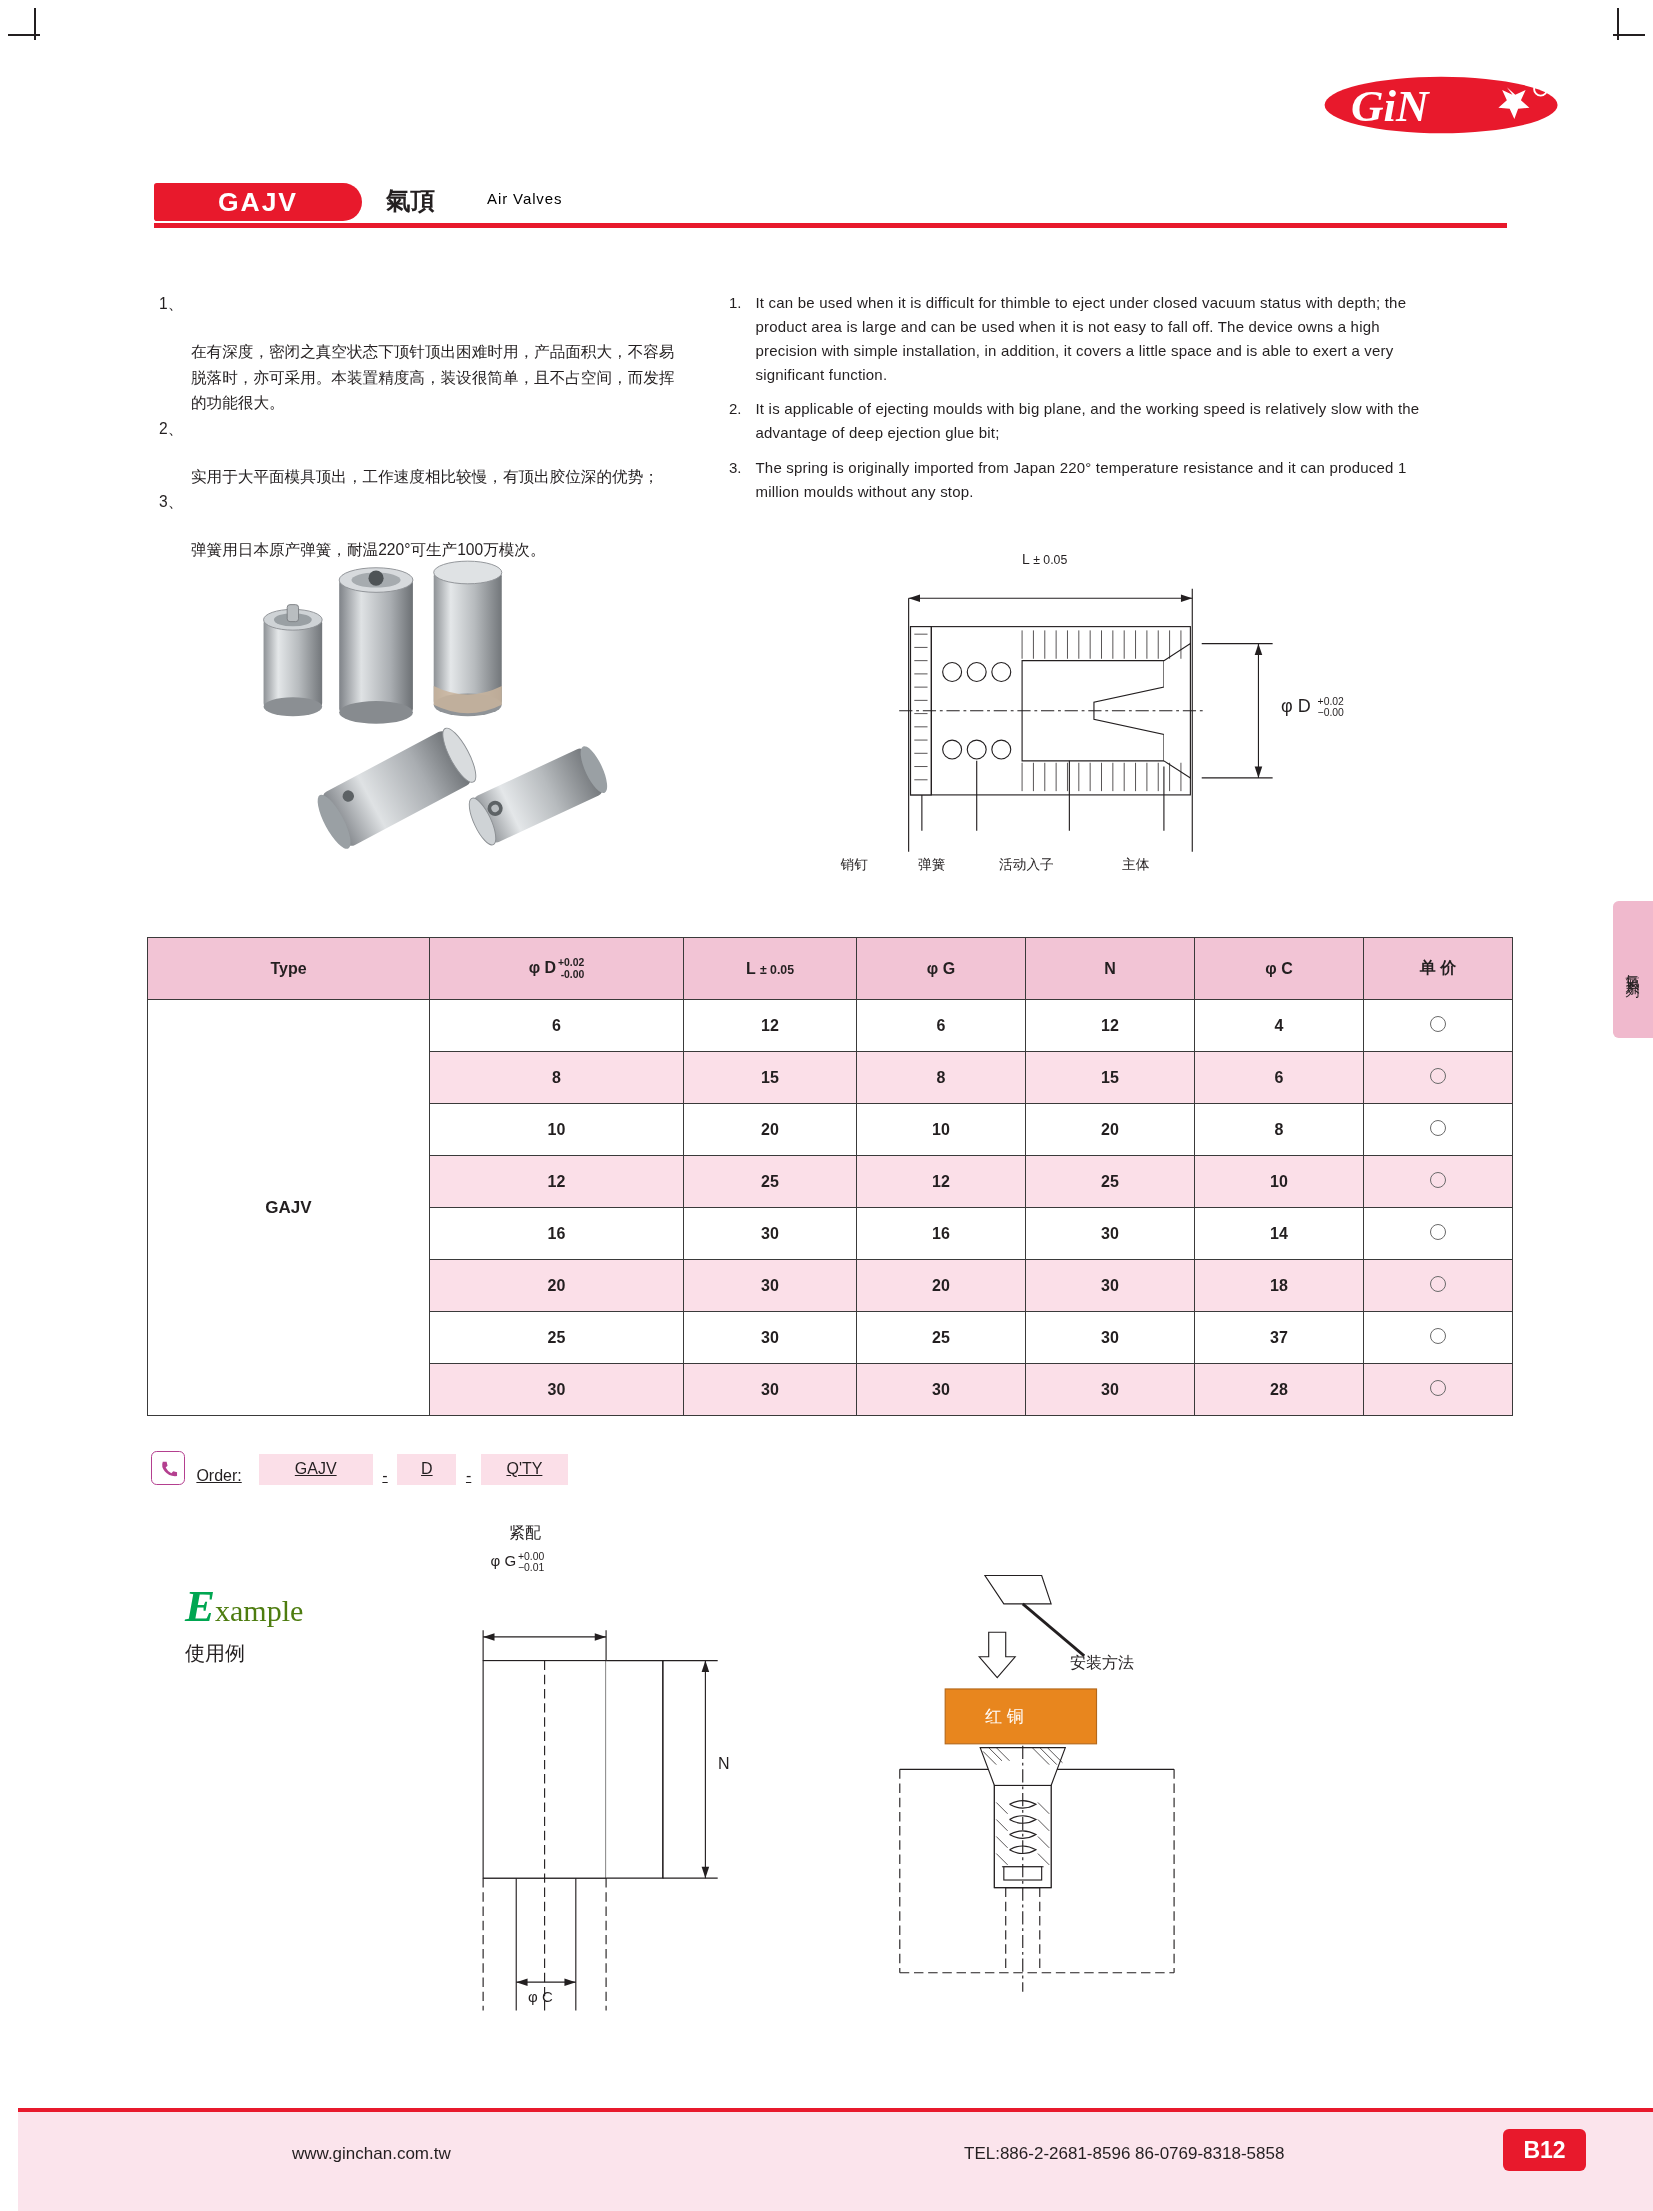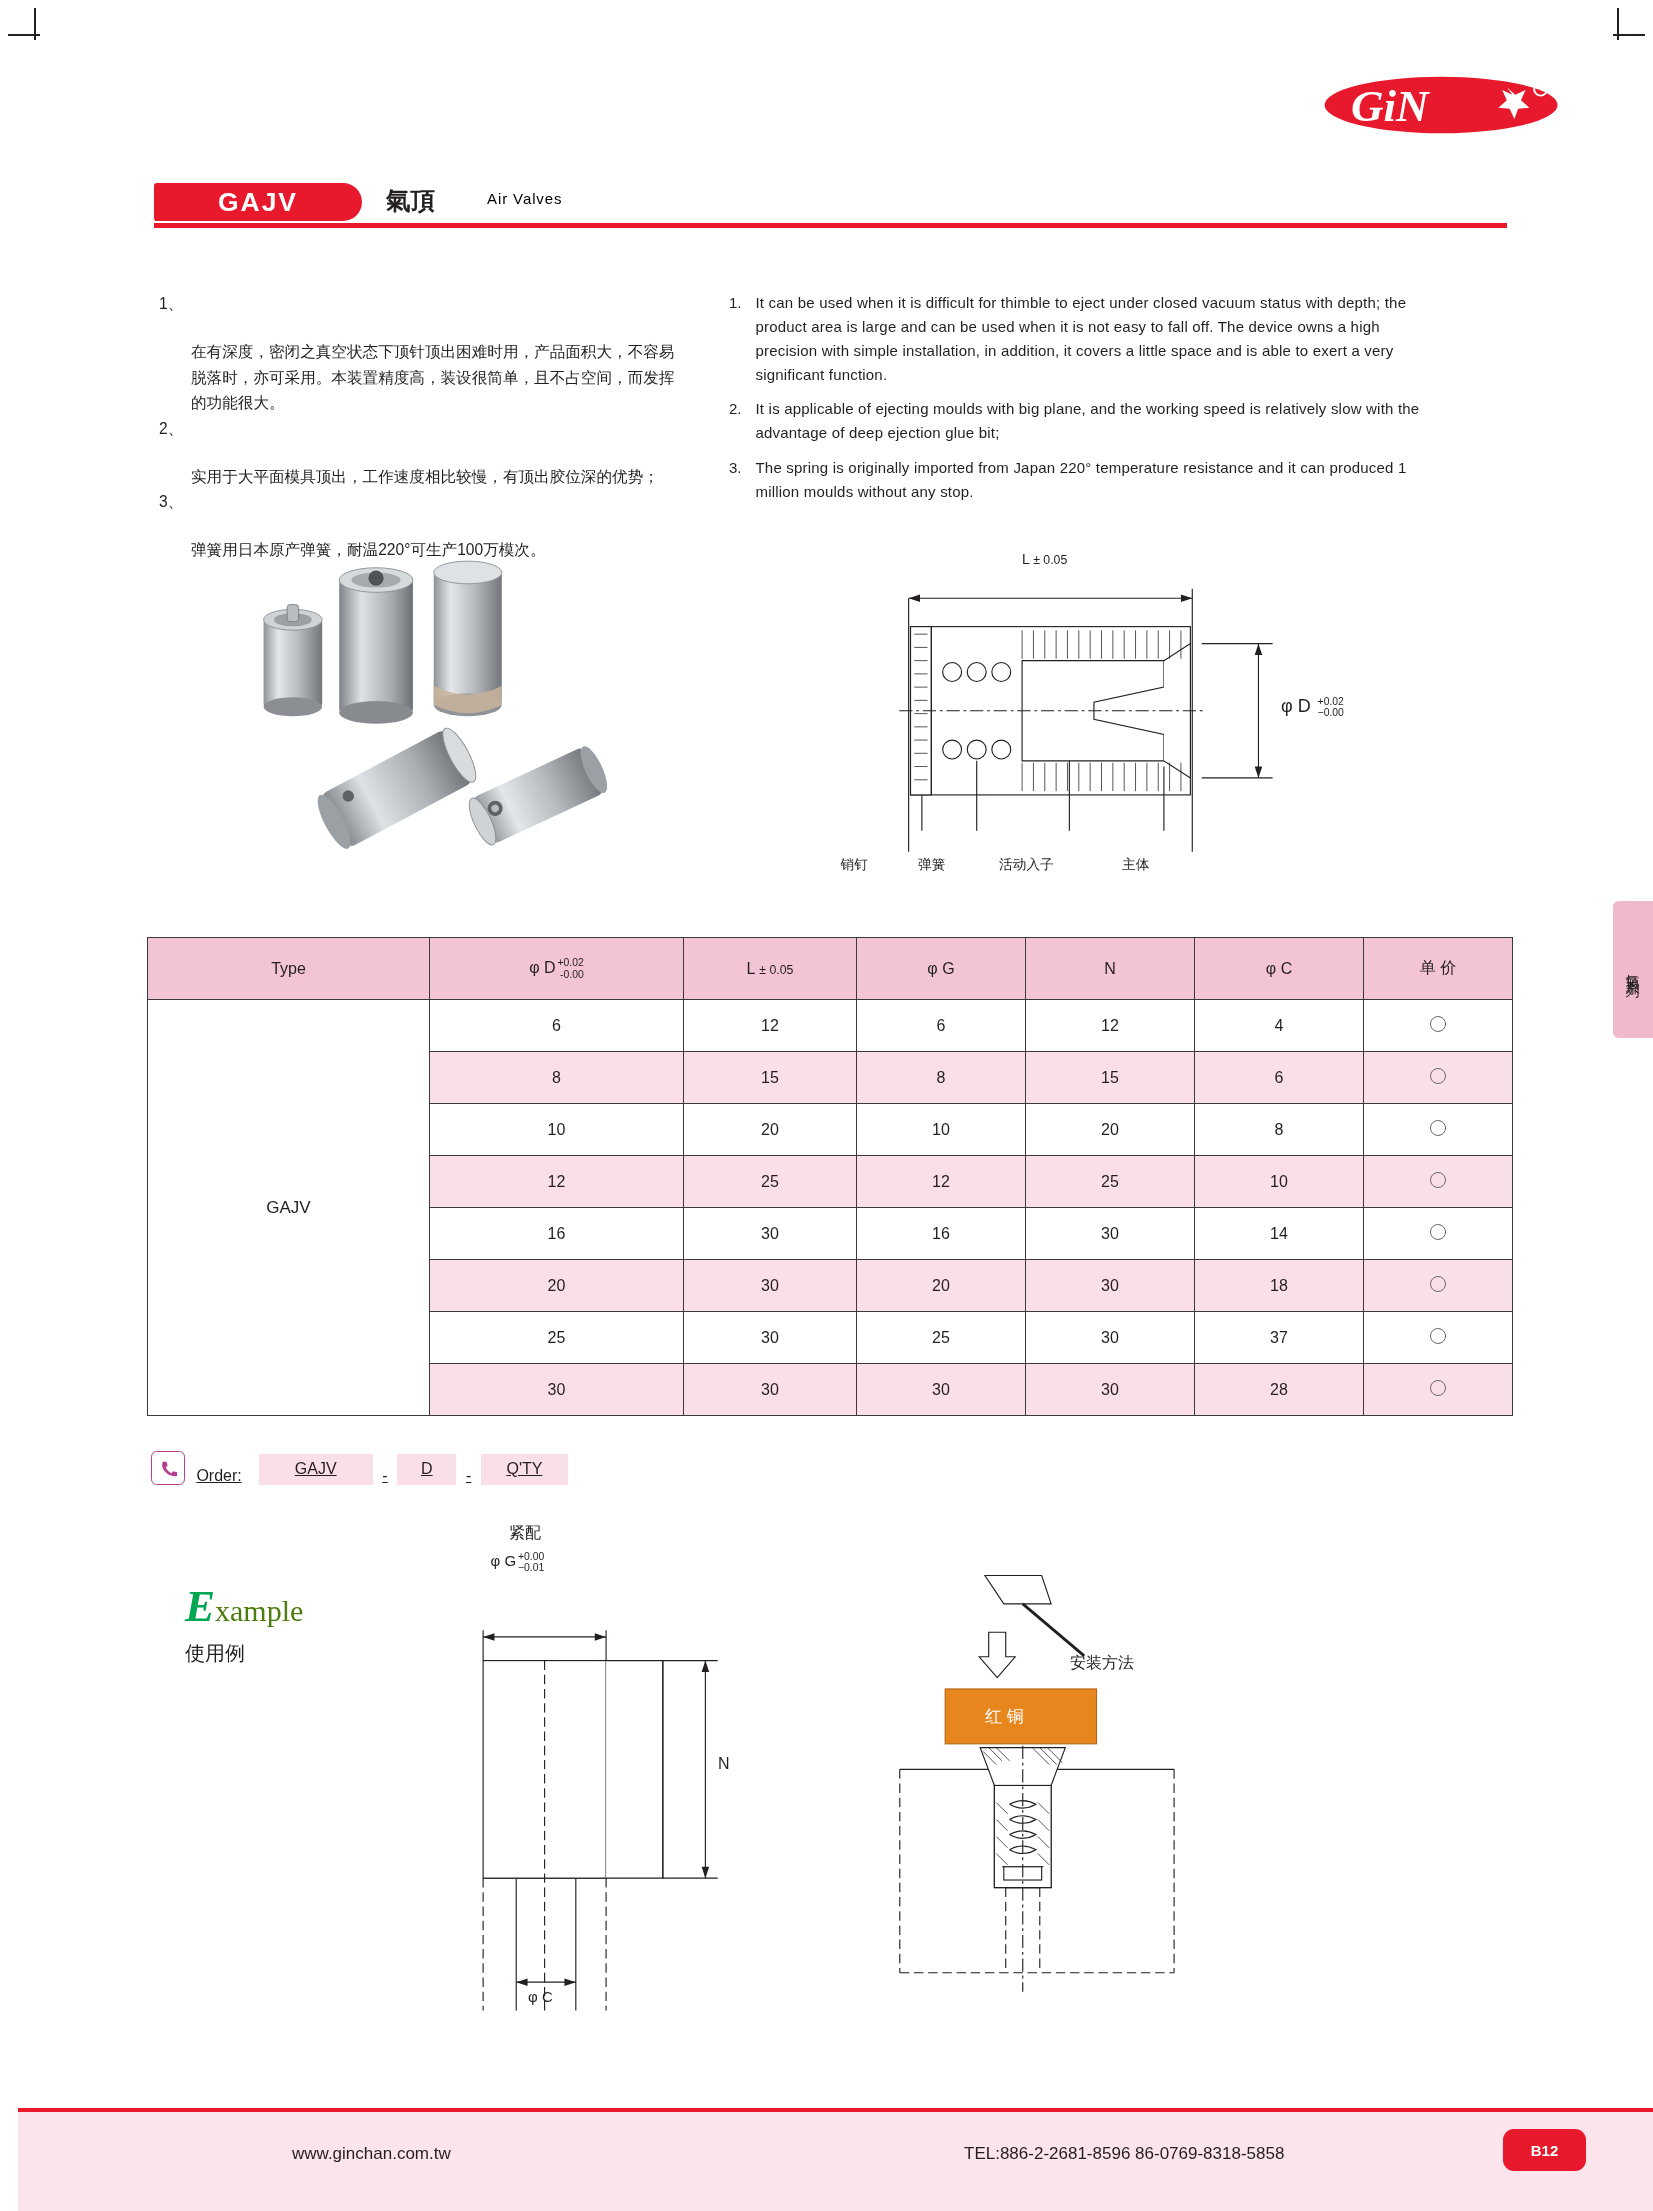--- a/index.html
+++ b/index.html
@@ -61,21 +61,21 @@
     display:flex;align-items:center;justify-content:center;
   }
   .sidetab span{writing-mode:vertical-rl;font-size:14px;letter-spacing:2.8px;color:#231f20;}
 
   
   table.spec{
     position:absolute;left:147px;top:937px;width:1366px;
     border-collapse:collapse;font-size:16px;
   }
   table.spec th, table.spec td{
-    border:0.9px solid #3a3a3a;text-align:center;color:#231f20;font-weight:normal;
+    border:0.9px solid #3a3a3a;text-align:center;color:#231f20;font-weight:bold;
     height:49px;
   }
   table.spec thead th{background:#f2c4d5;height:59px;font-size:16px;}
   table.spec tbody tr.odd td{background:#ffffff;}
   table.spec tbody tr.even td{background:#fbdfe8;}
   td.typecell{background:#ffffff !important;font-size:17px;}
   .sup2{display:inline-block;vertical-align:middle;font-size:10.4px;line-height:11.4px;text-align:right;margin-left:1.9px;}
   .circ{display:inline-block;width:14px;height:14px;border:0.9px solid #6a6a6a;border-radius:50%;}
 
   
@@ -97,22 +97,22 @@
   .exdraw1{position:absolute;left:464px;top:1566px;width:322px;height:454px;}
   .exdraw2{position:absolute;left:890px;top:1566px;width:379px;height:454px;}
 
   
   .footer{position:absolute;left:18px;bottom:0;width:1653px;height:104px;}
   .footer-rule{position:absolute;left:0;top:0;width:1653px;height:3.8px;background:#e8192c;}
   .footer-bg{position:absolute;left:0;top:3.8px;width:1653px;height:100px;background:#fbe4ec;}
   .footer-url{position:absolute;left:274px;top:36px;font-size:17px;color:#231f20;}
   .footer-tel{position:absolute;left:946px;top:36px;font-size:17px;color:#231f20;}
   .pagebadge{
-    position:absolute;right:85px;top:21px;width:83px;height:42px;background:#e8192c;border-radius:11px;
-    display:flex;align-items:center;justify-content:center;color:#fff;font-size:15px;font-weight:bold;
+    position:absolute;right:85px;top:21px;width:83px;height:42px;background:#e8192c;border-radius:6px;
+    display:flex;align-items:center;justify-content:center;color:#fff;font-size:23px;font-weight:bold;
   }
 </style>
 </head>
 <body>
 
 <div class="page">
 
   <div class="cropmark" style="left:34px;top:7.6px;width:1.9px;height:32px;"></div>
   <div class="cropmark" style="left:7.6px;top:34px;width:32px;height:1.9px;"></div>
   <div class="cropmark" style="right:34px;top:7.6px;width:1.9px;height:32px;"></div>

